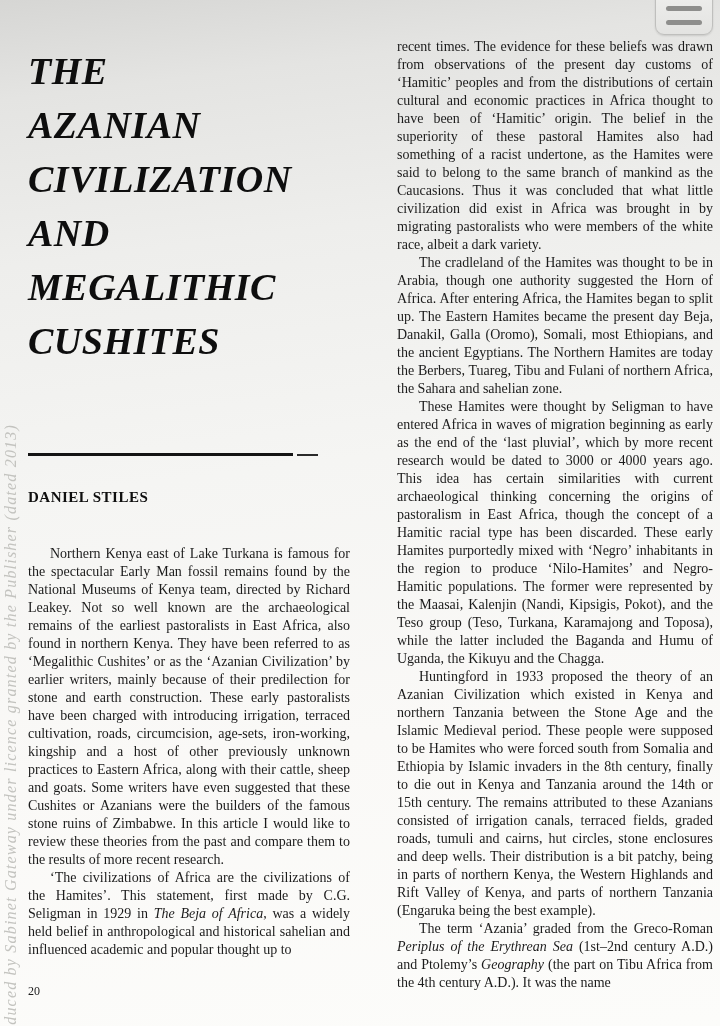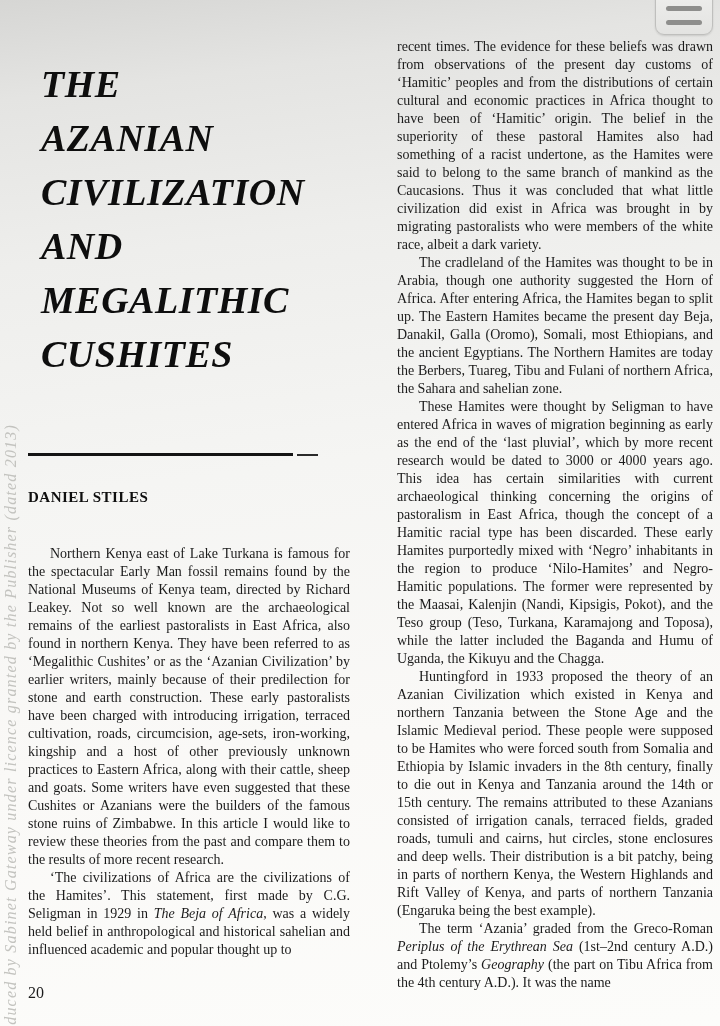--- a/index.html
+++ b/index.html
@@ -28,35 +28,35 @@
     position:absolute;left:2px;top:1034px;
     transform:rotate(-90deg);transform-origin:0 0;
     white-space:nowrap;
     font-style:italic;font-size:16px;letter-spacing:1.2px;
     color:#c3c3bf;
   }
   .title{
     position:absolute;left:28px;top:44px;
     font-size:38px;line-height:54px;
     font-weight:bold;font-style:italic;
-    letter-spacing:0.5px;color:#0e0e0e;margin:13px;
+    letter-spacing:0.5px;color:#0e0e0e;margin:0;
   }
   .rule-main{position:absolute;left:28px;top:453px;width:265px;height:3px;background:#141414;}
   .rule-dash{position:absolute;left:297px;top:454px;width:21px;height:2px;background:#2a2a2a;}
   .author{
     position:absolute;left:28px;top:489px;
     font-size:15px;font-weight:bold;letter-spacing:0.5px;color:#0e0e0e;
   }
   .body-text{font-size:14px;line-height:18px;text-align:justify;}
   .col-left-text{position:absolute;left:28px;top:545px;width:322px;}
   .col-right-text{position:absolute;left:397px;top:38px;width:316px;}
   .para{margin:0;}
   .para.indent{text-indent:22px;}
   .it{font-style:italic;}
-  .page-number{position:absolute;left:28px;top:984px;font-size:16px;color:#1b1b1b;}
+  .page-number{position:absolute;left:28px;top:984px;font-size:12px;color:#1b1b1b;}
 </style>
 </head>
 <body>
 
 <div class="page">
 
   <button class="menu-btn" aria-label="menu">
     <span class="menu-bar"></span>
     <span class="menu-bar"></span>
   </button>

